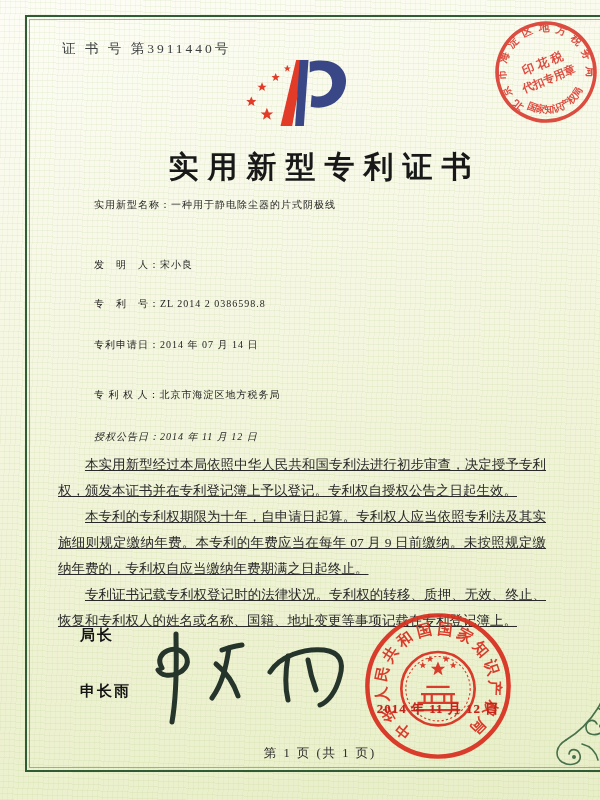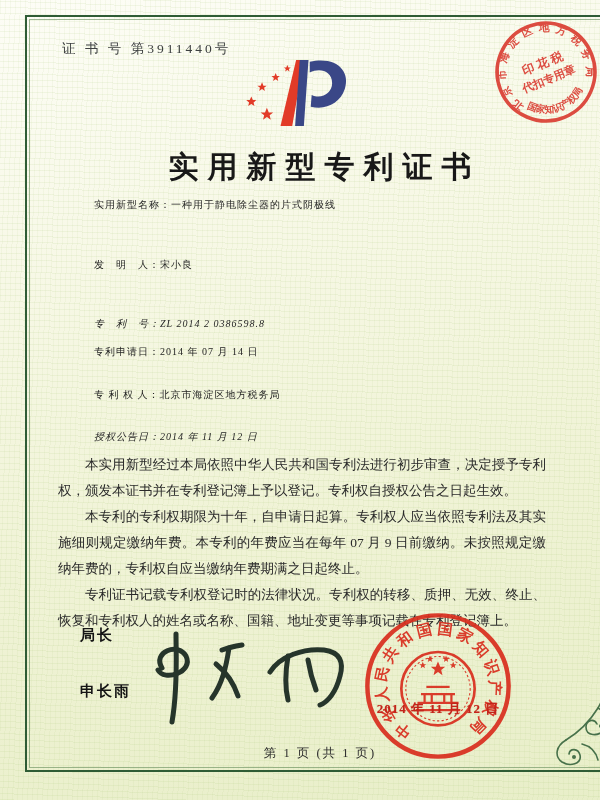--- a/index.html
+++ b/index.html
@@ -30,28 +30,28 @@
   .logo{position:absolute;left:240px;top:56px;width:120px;height:74px;}
   .title{
     position:absolute;left:0;top:128px;width:100%;
     text-align:center;font-size:30px;font-weight:bold;color:#181818;
     letter-spacing:9px;text-indent:9px;margin-top:19px;
   }
   .fields{position:absolute;left:62px;top:198px;width:480px;}
   .field-row{position:absolute;left:0;font-size:10px;color:#242424;letter-spacing:1px;white-space:nowrap;margin-left:32px;}
   .field-row .lbl{color:#242424;}
   .field-row .val{color:#242424;}
-  .fr0{top:0;}   .fr1{top:60px;} .fr2{top:119px;font-style:italic;}
-  .fr3{top:147px;} .fr4{top:190px;} .fr5{top:232px;font-style:italic;}
+  .fr0{top:0;}   .fr1{top:60px;} .fr2{top:99px;}
+  .fr3{top:140px;} .fr4{top:190px;} .fr5{top:232px;font-style:italic;}
   .body-text{
     position:absolute;left:58px;top:452px;width:488px;
     font-size:13.5px;line-height:26px;color:#2a2a2a;
     text-align:justify;
   }
-  .body-text p{margin:0;text-indent:2em;}
+  .body-text p{margin:0;text-indent:2em;text-decoration:underline;}
   .sig-title{position:absolute;left:80px;top:626px;font-family:"Liberation Sans","DejaVu Sans",sans-serif;font-weight:bold;font-size:15px;color:#151515;letter-spacing:2px;}
   .sig-name{position:absolute;left:80px;top:682px;font-family:Liberation Serif, serif;font-weight:bold;font-size:15px;color:#151515;letter-spacing:2px;}
   .sig-script{position:absolute;left:132px;top:626px;width:228px;height:108px;}
   .seal{position:absolute;left:362px;top:610px;width:152px;height:152px;opacity:.93;}
   .seal-date{
     position:absolute;left:358px;top:700px;width:160px;
     font-size:13px;font-weight:bold;color:#c3241a;letter-spacing:1px;text-align:center;
     text-shadow:0 0 1px rgba(195,36,26,.4);
   }
   .tax-stamp{position:absolute;left:490px;top:16px;width:112px;height:112px;transform:rotate(-22deg);opacity:.88;}

